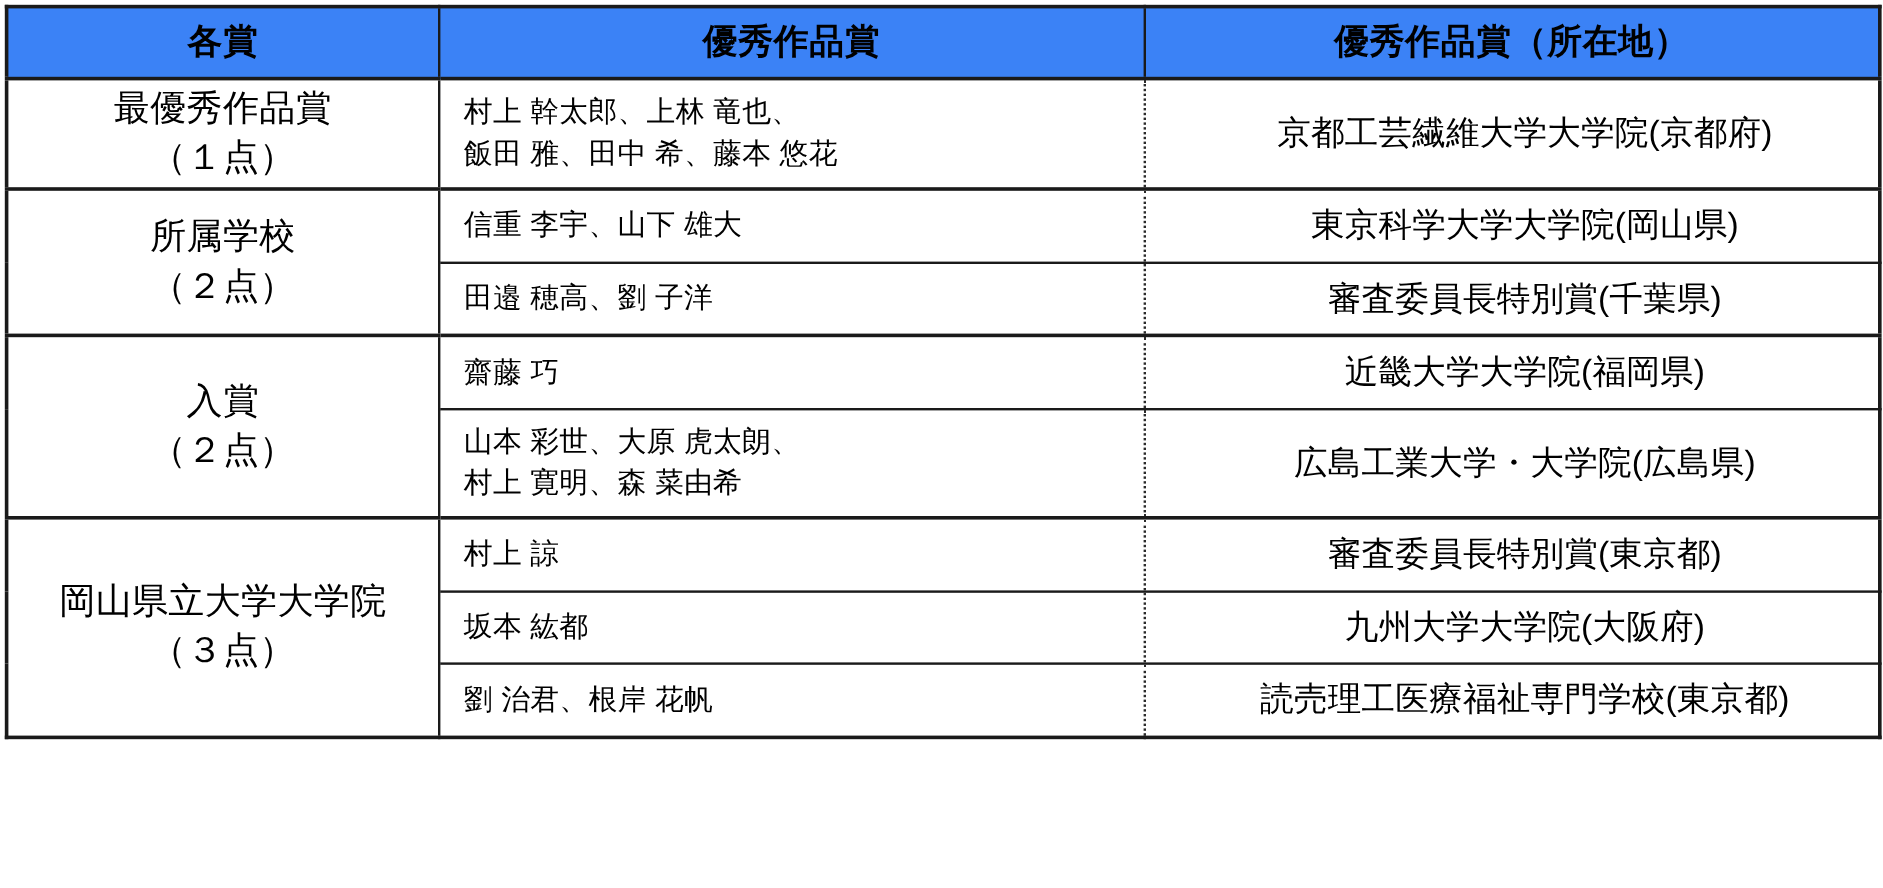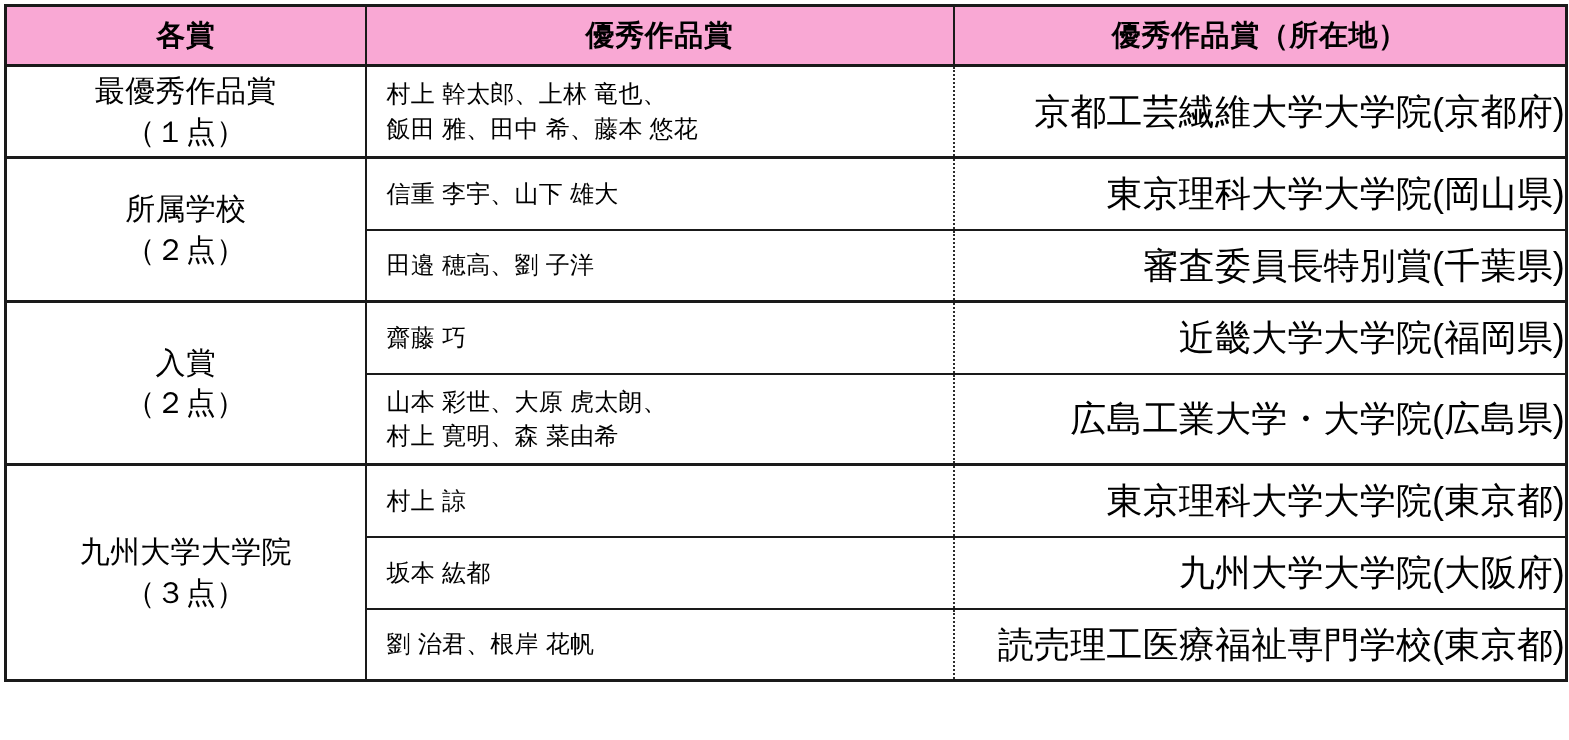--- a/index.html
+++ b/index.html
@@ -32,21 +32,21 @@
 
   th, td {
     border: 2px solid #1a1a1a;
     padding: 0;
     vertical-align: middle;
     font-weight: normal;
     font-size: 29px;
     line-height: 1.34;
   }
   thead th {
-    background: #f9a8d4;
+    background: #3b82f6;
     text-align: center;
     font-weight: bold;
     height: 57px;
     font-size: 29px;
     letter-spacing: 0.02em;
   }
   td.award-cell {
     text-align: center;
     font-size: 30px;
     line-height: 1.35;
@@ -55,23 +55,23 @@
   }
   td.names-cell {
     text-align: left;
     padding: 10px 0 10px 20px;
     font-size: 24px;
     line-height: 1.42;
     letter-spacing: 0.01em;
     border-right: 2px dotted #2b2b2b;
   }
   td.school-cell {
-    text-align: right;
+    text-align: center;
     padding: 10px 0 10px 22px;
-    font-size: 36px;
+    font-size: 28px;
     line-height: 1.38;
     letter-spacing: 0.005em;
     border-left: none;
   }
   .award-line { display: block; }
   .name-line { display: block; white-space: nowrap; }
 
   
   tr.group-start > td,
   tr.group-start > th {
@@ -110,21 +110,21 @@
       </tr>
 
       <tr class="group-start">
         <td class="award-cell" rowspan="2">
           <span class="award-line">所属学校</span>
           <span class="award-line">（２点）</span>
         </td>
         <td class="names-cell">
           <span class="name-line">信重 李宇、山下 雄大</span>
         </td>
-        <td class="school-cell">東京理科大学大学院(岡山県)</td>
+        <td class="school-cell">東京科学大学大学院(岡山県)</td>
       </tr>
       <tr>
         <td class="names-cell">
           <span class="name-line">田邉 穂高、劉 子洋</span>
         </td>
         <td class="school-cell">審査委員長特別賞(千葉県)</td>
       </tr>
 
       <tr class="group-start">
         <td class="award-cell" rowspan="2">
@@ -139,27 +139,27 @@
       <tr>
         <td class="names-cell">
           <span class="name-line">山本 彩世、大原 虎太朗、</span>
           <span class="name-line">村上 寛明、森 菜由希</span>
         </td>
         <td class="school-cell">広島工業大学・大学院(広島県)</td>
       </tr>
 
       <tr class="group-start">
         <td class="award-cell" rowspan="3">
-          <span class="award-line">九州大学大学院</span>
+          <span class="award-line">岡山県立大学大学院</span>
           <span class="award-line">（３点）</span>
         </td>
         <td class="names-cell">
           <span class="name-line">村上 諒</span>
         </td>
-        <td class="school-cell">東京理科大学大学院(東京都)</td>
+        <td class="school-cell">審査委員長特別賞(東京都)</td>
       </tr>
       <tr>
         <td class="names-cell">
           <span class="name-line">坂本 紘都</span>
         </td>
         <td class="school-cell">九州大学大学院(大阪府)</td>
       </tr>
       <tr>
         <td class="names-cell">
           <span class="name-line">劉 治君、根岸 花帆</span>

